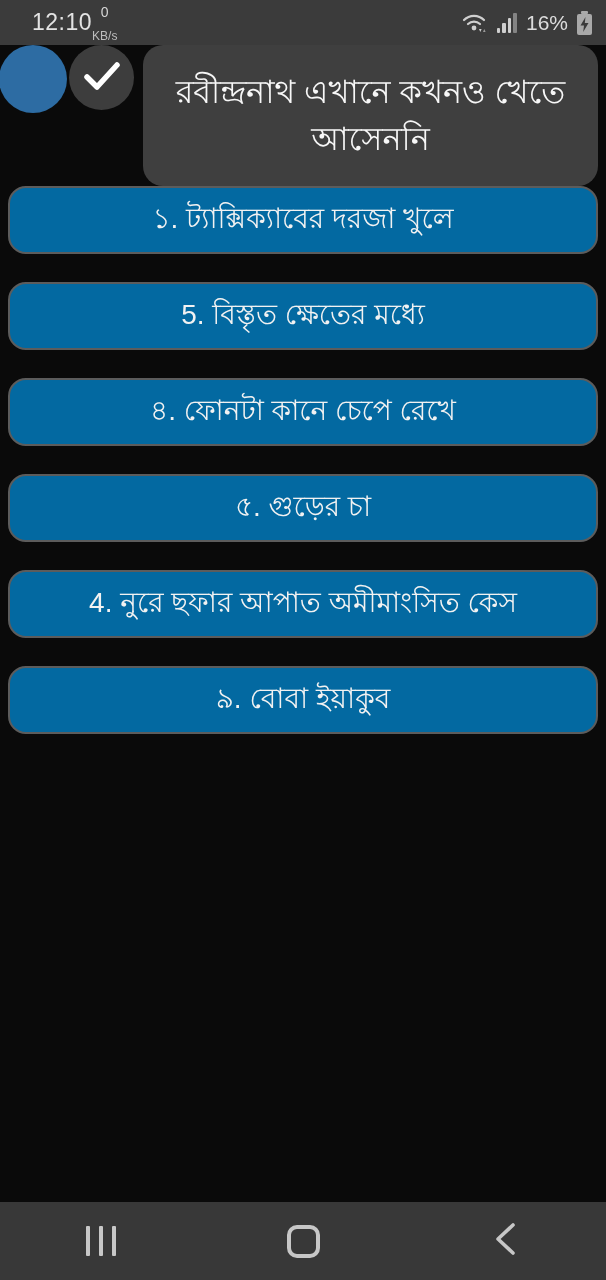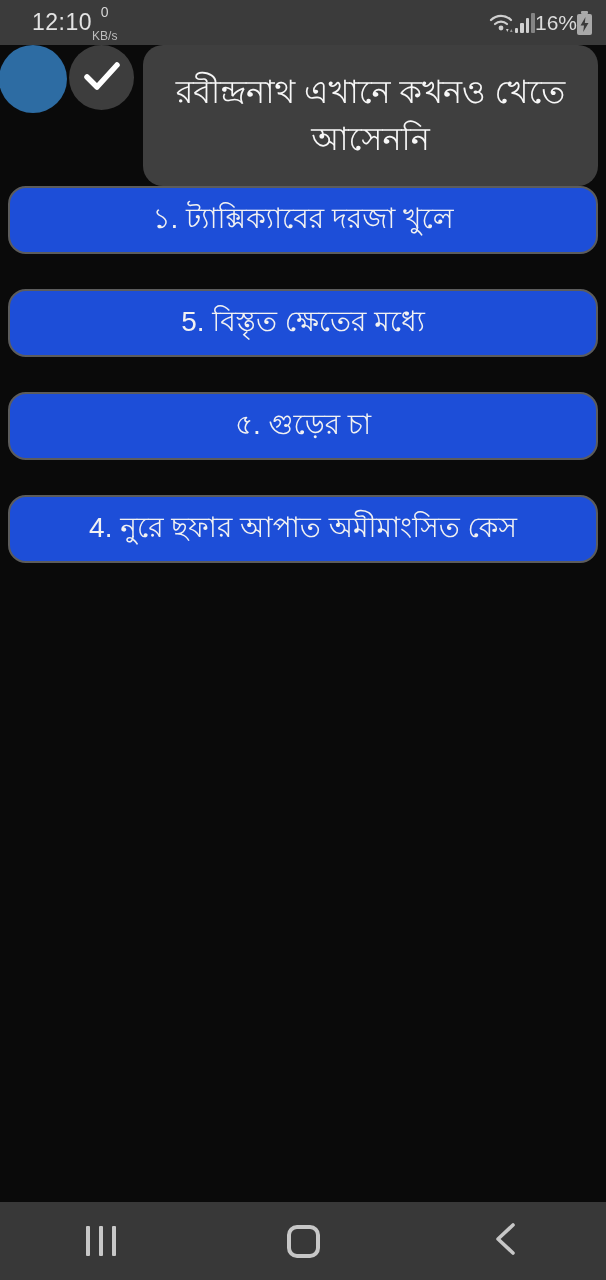--- a/index.html
+++ b/index.html
@@ -23,21 +23,21 @@
     display: flex;
     align-items: center;
     justify-content: space-between;
     padding: 0 14px 0 32px;
   }
   .sb-left { display: flex; align-items: center; }
   .sb-time { font-size: 23px; color: #e3e3e3; letter-spacing: 0.5px; }
   .sb-net { display: flex; flex-direction: column; align-items: center; line-height: 1; margin-top: 2px; }
   .sb-net .val { font-size: 14px; color: #d6d6d6; }
   .sb-net .unit { font-size: 12px; color: #bdbdbd; margin-top: 11px; }
-  .sb-right { display: flex; align-items: center; }
+  .sb-right { display: flex; align-items: center; gap: 9px; }
   .sb-pct { font-size: 21px; color: #dcdcdc; }
   .icon svg { display: block; }
 
   
   .sig { display: flex; align-items: flex-end; gap: 2px; height: 20px; }
   .sig span { width: 3.5px; background: #cfcfcf; border-radius: 1px; display: block; }
   .sig .b1 { height: 5px; }
   .sig .b2 { height: 10px; }
   .sig .b3 { height: 15px; }
   .sig .b4 { height: 20px; background: #848484; }
@@ -80,22 +80,22 @@
     font-size: 32px;
     line-height: 1.45;
     text-align: center;
     color: #f7f7f7;
   }
 
   
   .list { padding: 0 8px; }
   .item-btn {
     height: 68px;
-    margin-bottom: 35px;
-    background: #1d4ed8;
+    margin-bottom: 28px;
+    background: #0369a1;
     border: 2px solid #5c5c5c;
     border-radius: 18px;
     display: flex; align-items: center; justify-content: center;
     font-size: 28px;
     color: #f2f2f2;
     cursor: pointer;
   }
 
   
   .nav-bar {
@@ -164,22 +164,24 @@
       </span>
     </div>
     <div class="title-card">
       <div class="t">রবীন্দ্রনাথ এখানে কখনও খেতে আসেননি</div>
     </div>
   </div>
 
   <div class="list">
     <div class="item-btn">১. ট্যাক্সিক্যাবের দরজা খুলে</div>
     <div class="item-btn">5. বিস্তৃত ক্ষেতের মধ্যে</div>
+    <div class="item-btn">৪. ফোনটা কানে চেপে রেখে</div>
     <div class="item-btn">৫. গুড়ের চা</div>
     <div class="item-btn">4. নুরে ছফার আপাত অমীমাংসিত কেস</div>
+    <div class="item-btn">৯. বোবা ইয়াকুব</div>
   </div>
 
   <div class="nav-bar">
     <div class="nav-slot">
       <span class="recents">
         <span></span>
           <span></span>
           <span></span>
       </span>
     </div>

